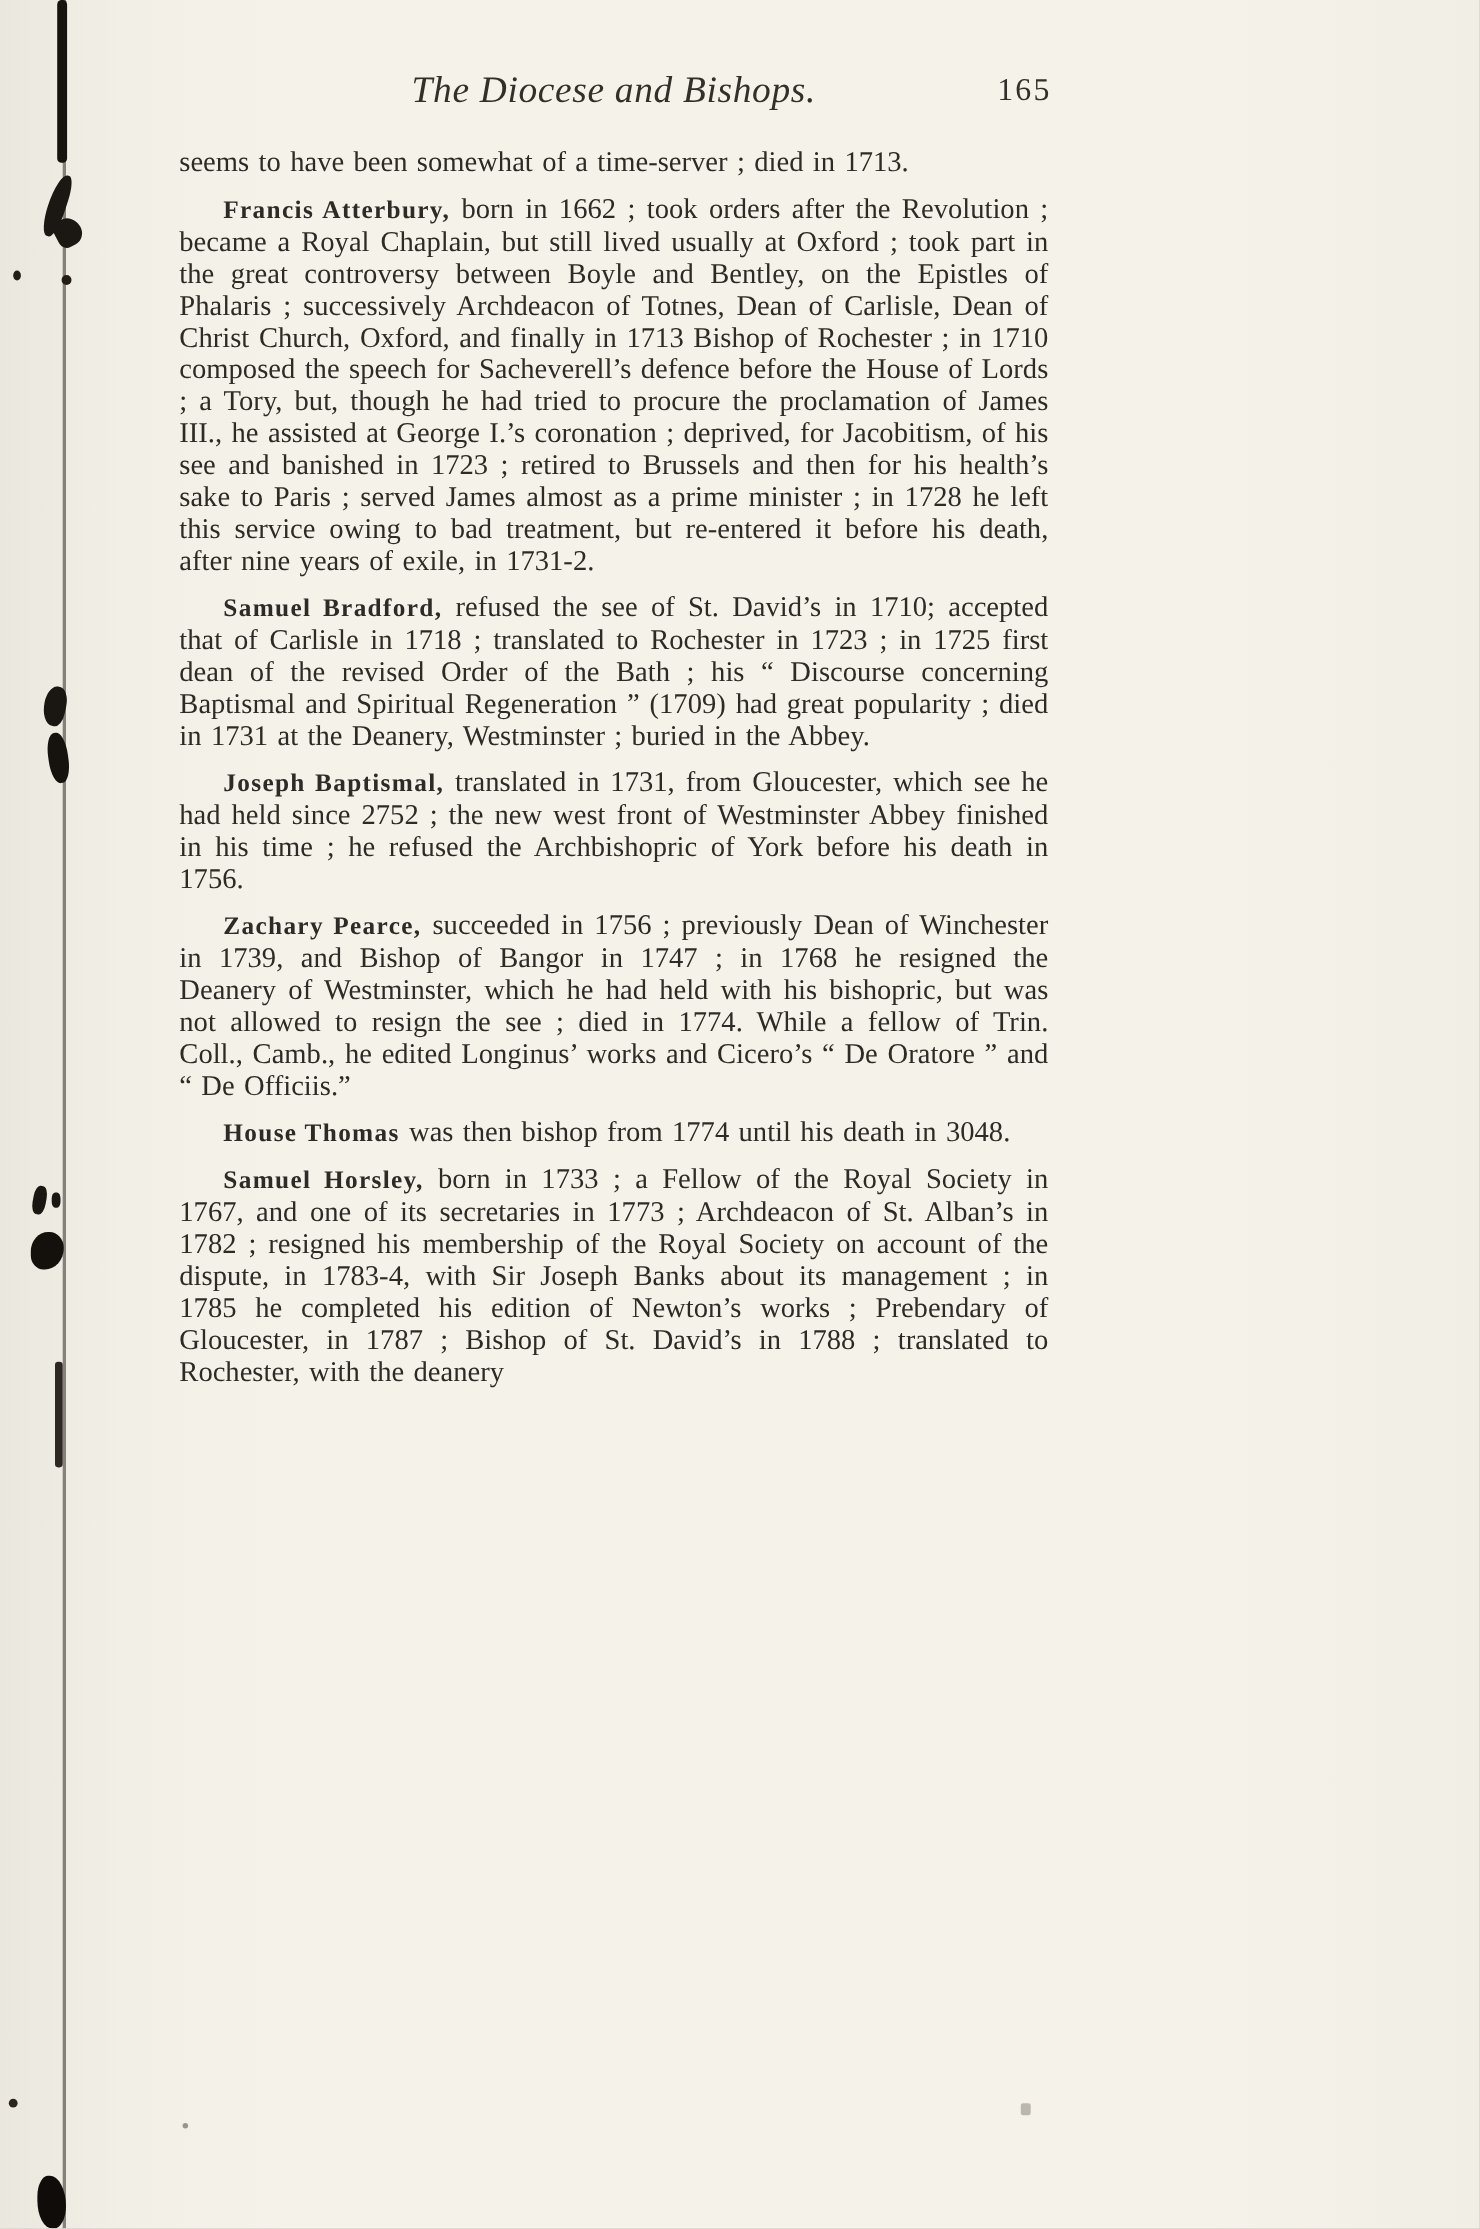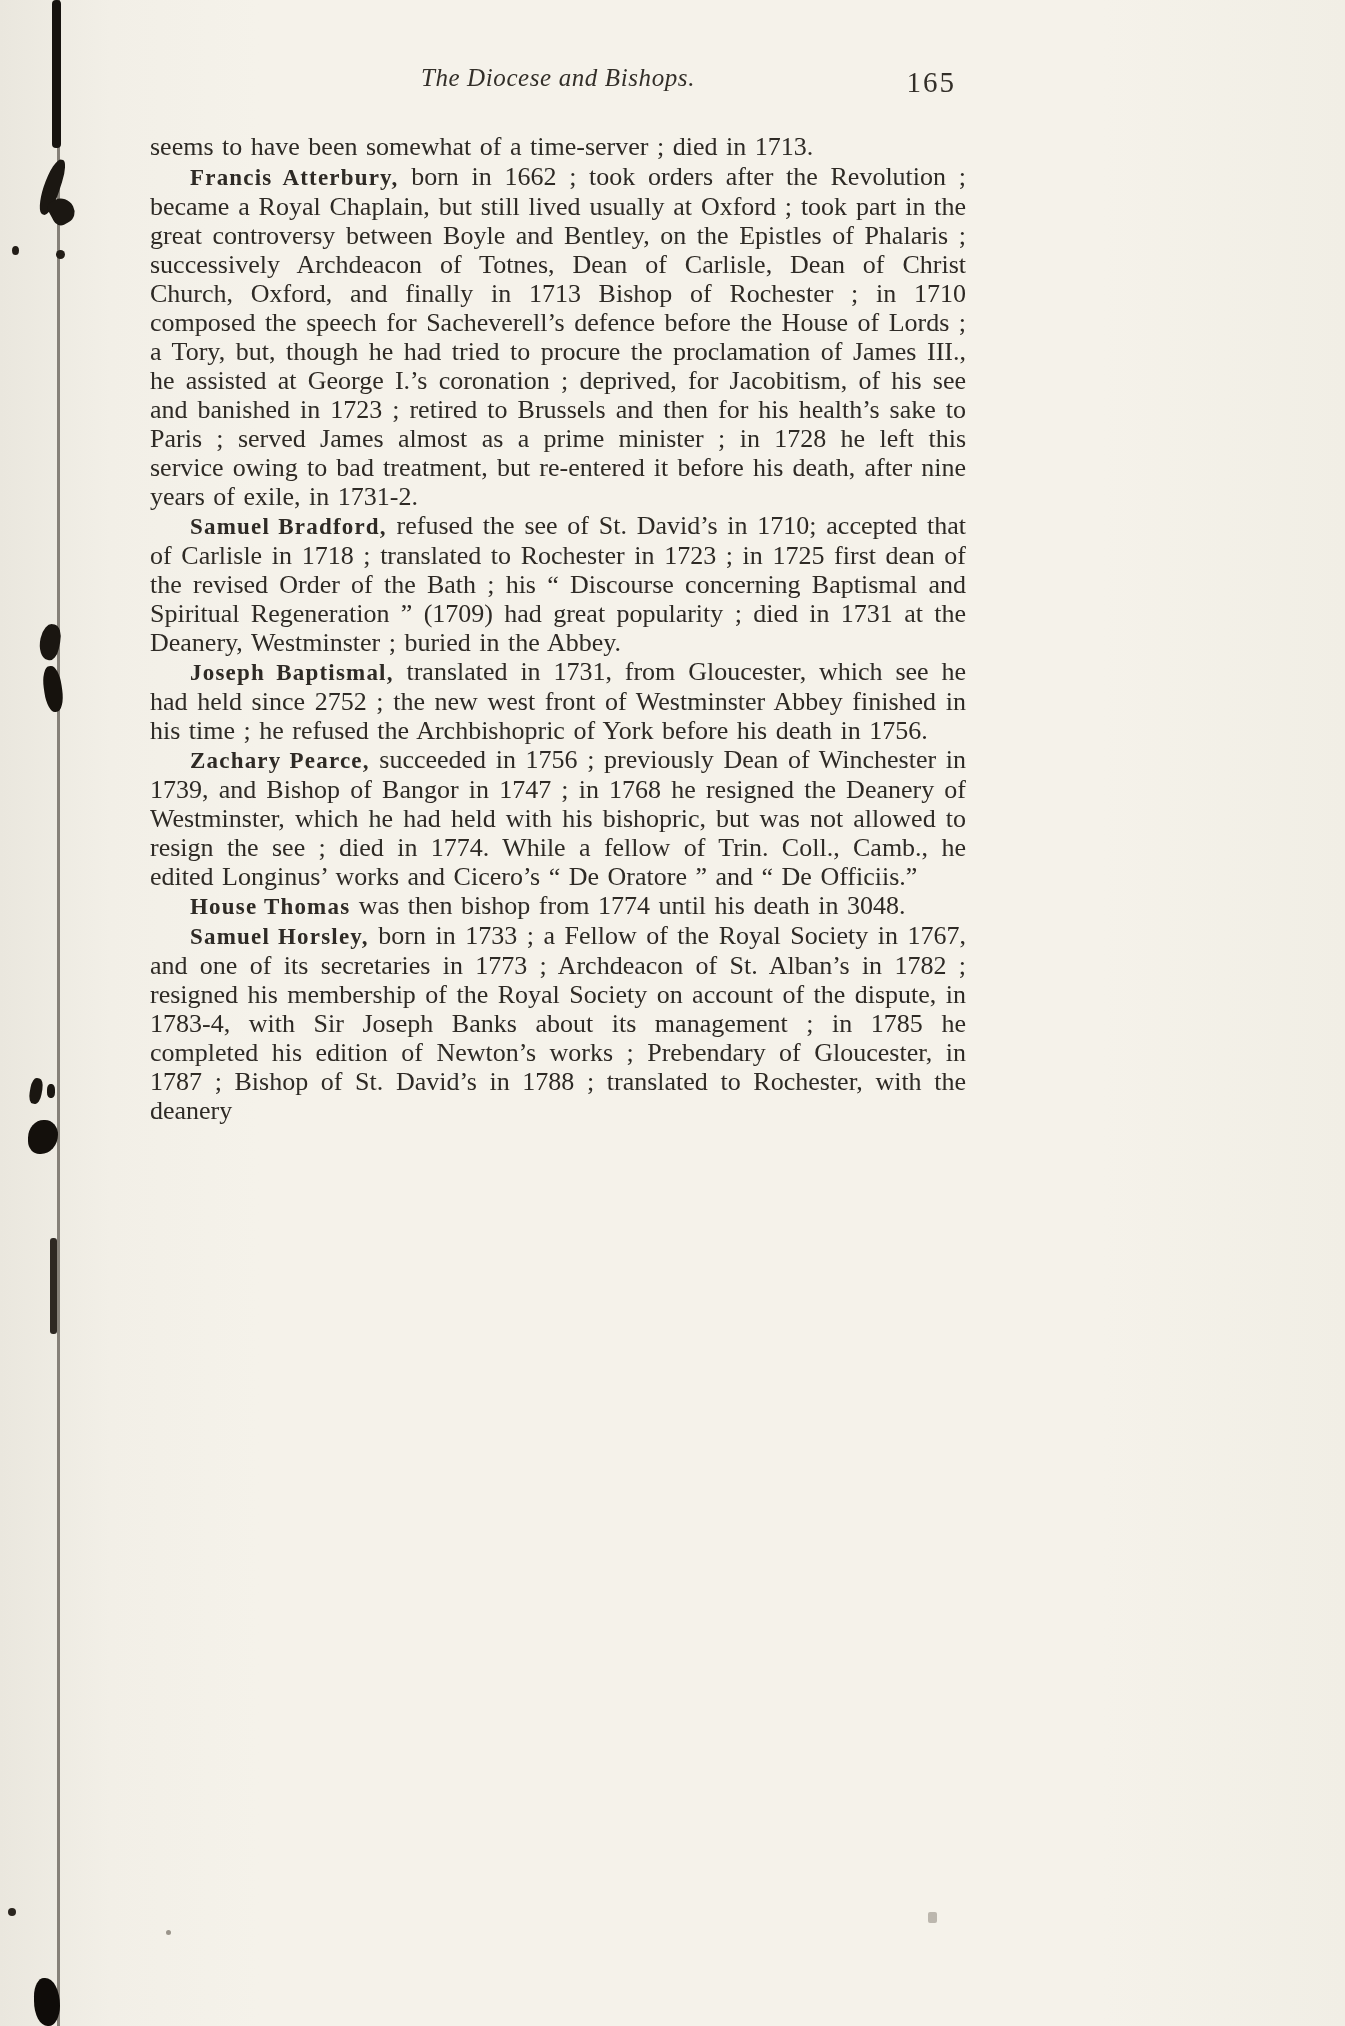--- a/index.html
+++ b/index.html
@@ -6,23 +6,23 @@
   .page{
     position:relative;
     width:1345px;height:2026px;
     overflow:hidden;
     background:linear-gradient(90deg,#eae7de 0,#f2efe7 110px,#f5f2ea 260px,#f5f2ea 82%,#f1eee5 100%);
     font-family:"Liberation Serif","DejaVu Serif",serif;
     color:#2e2a25;
   }
   .text-col{position:absolute;left:150px;top:64px;width:816px;}
   .header{position:relative;height:44px;margin-bottom:24px;}
-  .running-title{display:block;text-align:center;font-style:italic;font-size:25px;letter-spacing:0.6px;color:#332f29;}
+  .running-title{display:block;text-align:center;font-style:italic;font-size:34px;letter-spacing:0.6px;color:#332f29;}
   .page-number{position:absolute;right:10px;top:2px;font-size:29px;letter-spacing:2px;color:#332f29;}
-  .para{margin:0;text-align:justify;text-indent:40px;font-size:26px;line-height:29px;word-spacing:2px;}
+  .para{margin:13px;text-align:justify;text-indent:40px;font-size:26px;line-height:29px;word-spacing:2px;}
   .para.cont{text-indent:0;}
   .lead{font-weight:bold;font-size:23px;letter-spacing:1.2px;word-spacing:0;}
   .art{position:absolute;background:#211c16;}
 </style>
 </head>
 <body>
 
 <div class="page">
 
   <div class="text-col">

